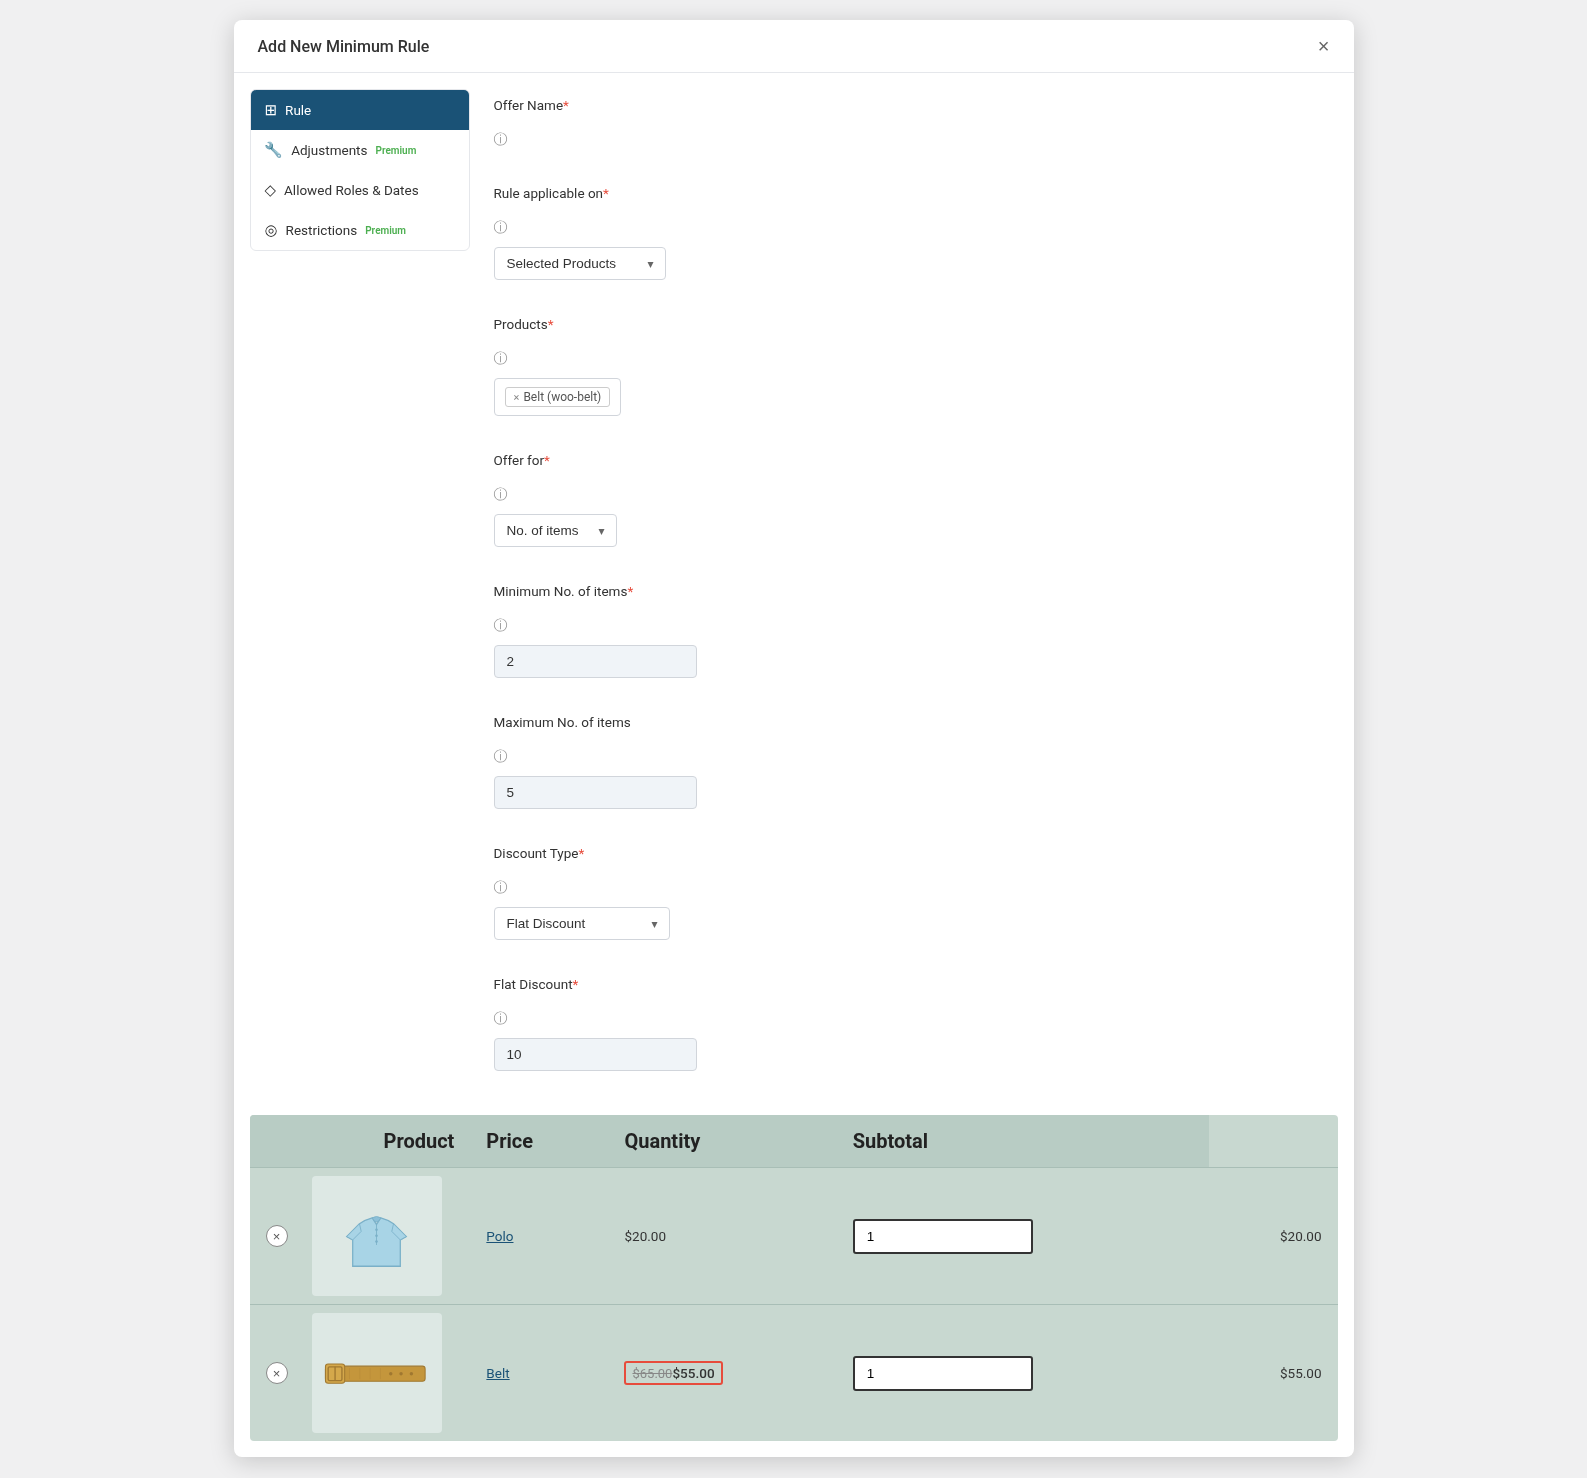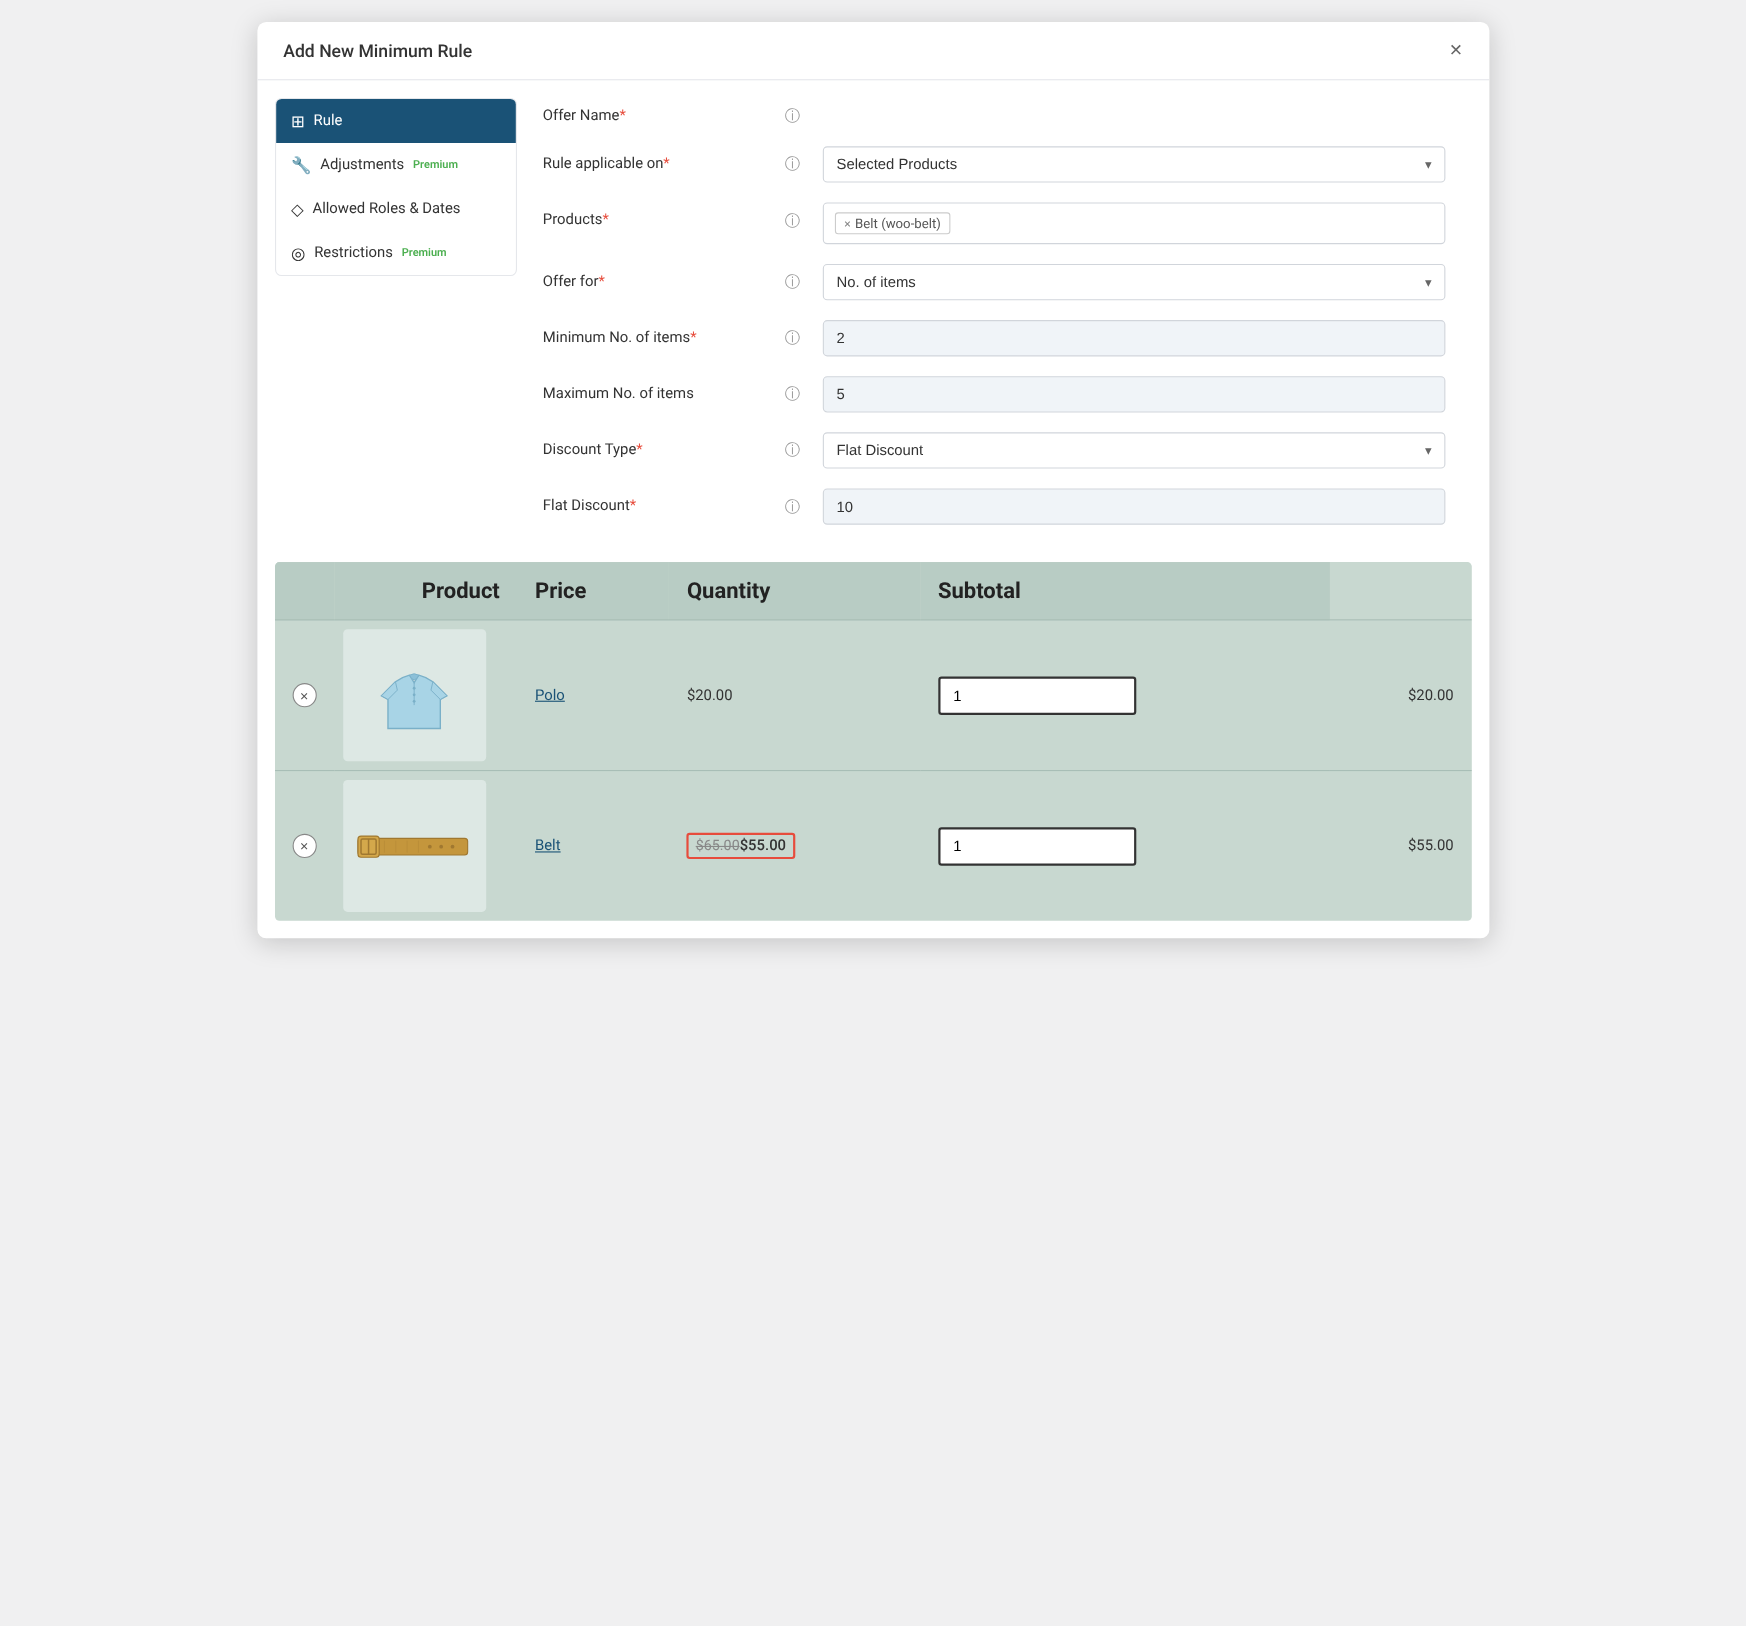--- a/index.html
+++ b/index.html
@@ -77,22 +77,23 @@
       font-weight: 600;
     }
     
     .form-area {
       flex: 1;
       padding: 0 24px;
     }
     .form-row {
       display: flex;
       align-items: flex-start;
-      margin-bottom: 18px;
+      margin-bottom: 28px;
       gap: 10px;
+      flex-direction: column;
     }
     .form-label {
       width: 210px;
       flex-shrink: 0;
       font-size: 13.5px;
       color: #333;
       padding-top: 8px;
     }
     .form-label .required {
       color: #e74c3c;

